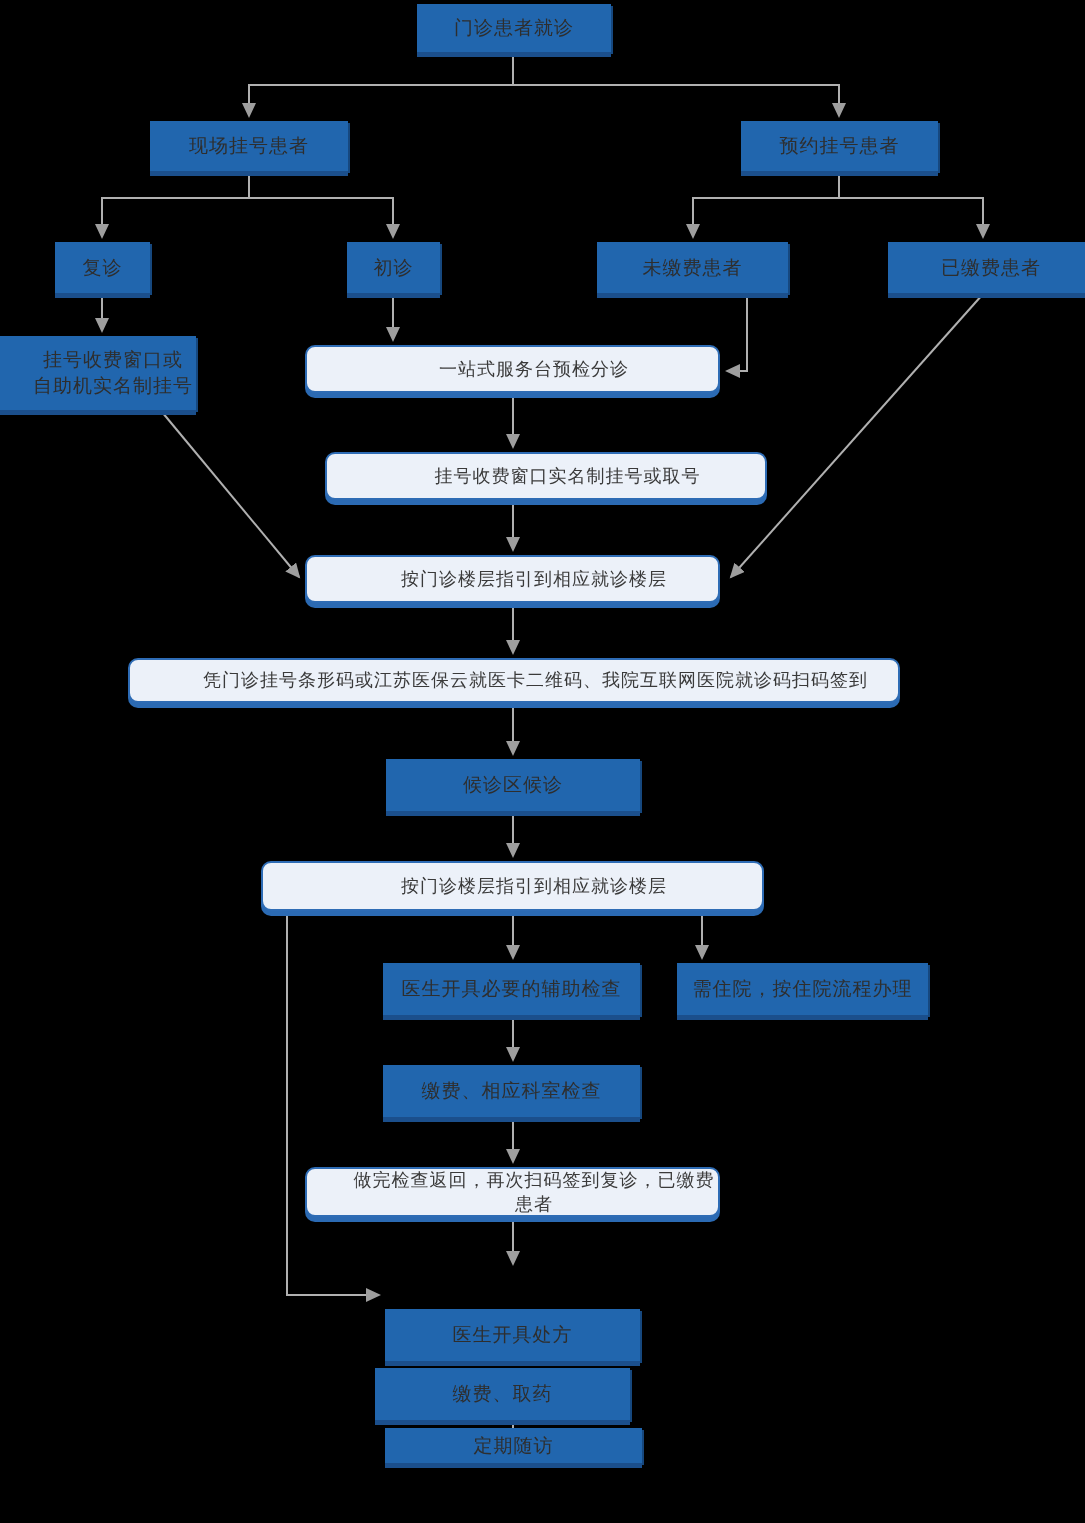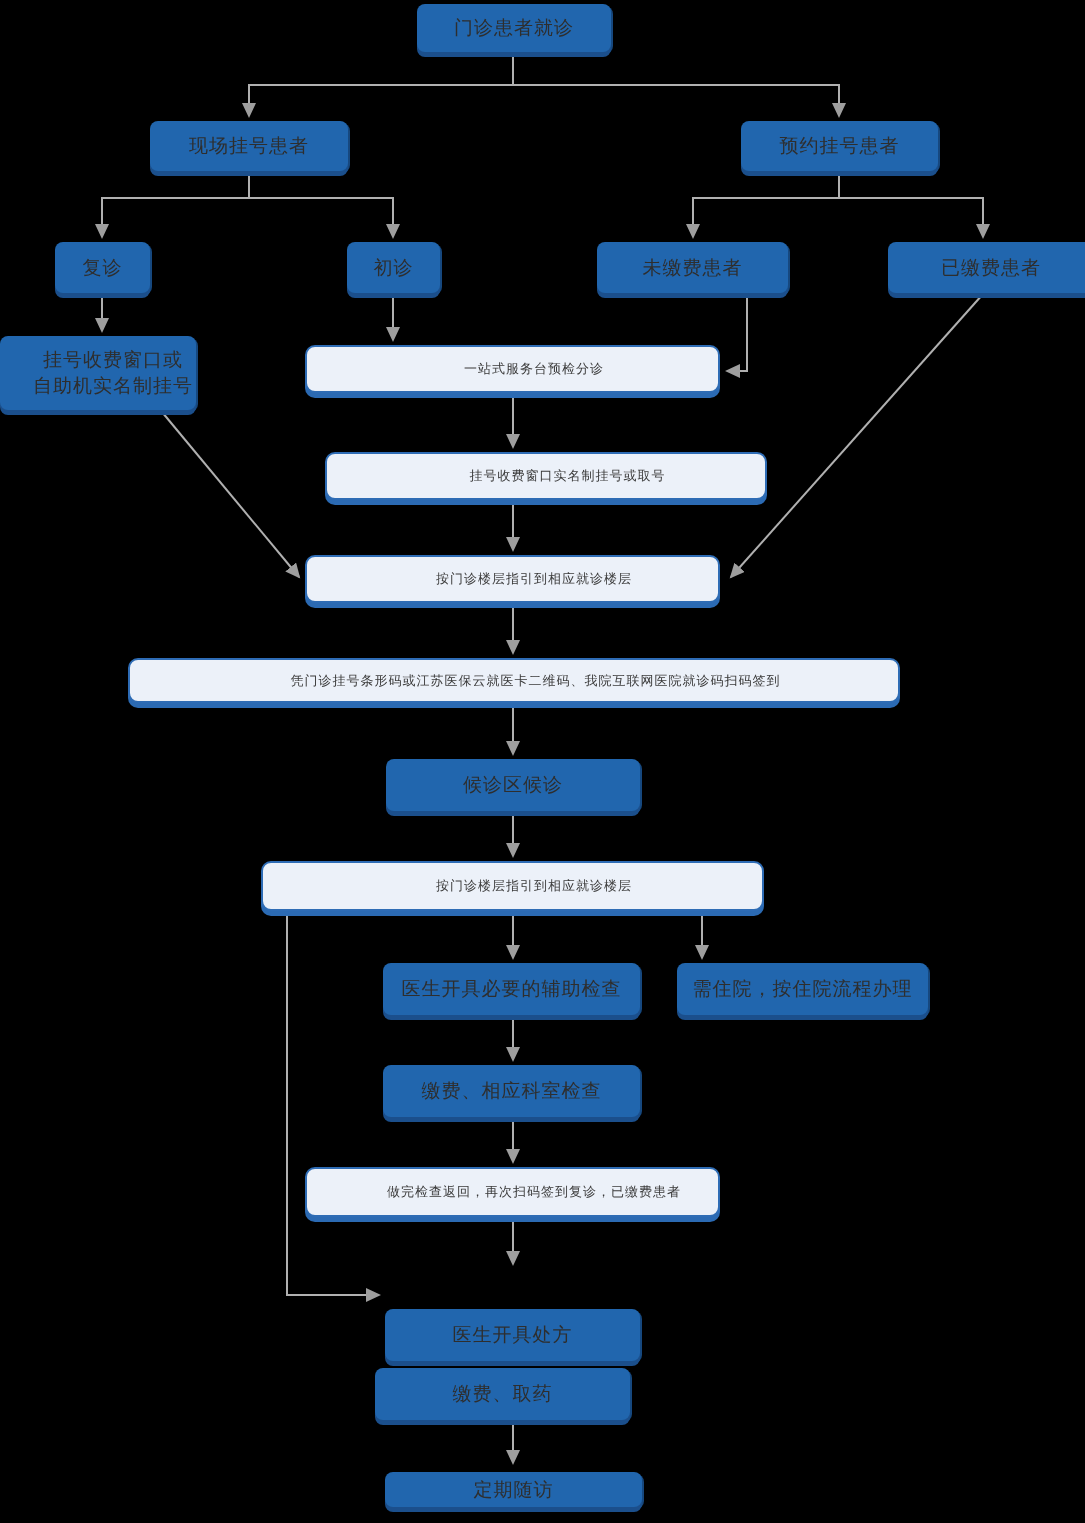--- a/index.html
+++ b/index.html
@@ -2,24 +2,24 @@
 <html><head>
 <meta charset="utf-8">
 <style>
   html,body{margin:0;padding:0;background:#000;}
   body{font-family:"DejaVu Sans","Liberation Sans",sans-serif;}
   #canvas{position:relative;width:1085px;height:1523px;background:#000;overflow:hidden;}
   #connectors{position:absolute;left:0;top:0;width:1085px;height:1523px;}
   .node{position:absolute;display:flex;align-items:center;justify-content:center;
         text-align:center;box-sizing:border-box;line-height:1.35;
         white-space:pre-line;letter-spacing:1px;}
-  .node.dark{background:#2166AE;color:#2E2E2E;border-radius:8px;
+  .node.dark{background:#2166AE;color:#2E2E2E;border-radius:0;
         box-shadow:0 5px 0 #1B4F8C, 2px 2px 0 #16487F;font-size:19px;}
   .node.light{background:#ECF1F9;color:#3A3A3A;border:2px solid #2E6CB5;border-radius:10px;
-        box-shadow:0 5px 0 #2B6AB3;font-size:13px;padding-left:43px;}
+        box-shadow:0 5px 0 #2B6AB3;font-size:18px;padding-left:43px;}
 </style>
 </head>
 <body>
 
 <div id="canvas">
   <svg id="connectors" viewBox="0 0 1085 1523" xmlns="http://www.w3.org/2000/svg">
     <defs>
       <marker id="arrowhead" markerWidth="8" markerHeight="8" refX="6.5" refY="3.5" orient="auto" markerUnits="strokeWidth">
         <path d="M0,0 L7.5,3.5 L0,7 Z" fill="#9E9E9E"></path>
       </marker>
@@ -66,15 +66,15 @@
       <div class="node light" style="left: 305px; top: 555px; width: 415px; height: 48px;"><span>按门诊楼层指引到相应就诊楼层</span></div>
       <div class="node light" style="left: 128px; top: 658px; width: 772px; height: 45px;"><span>凭门诊挂号条形码或江苏医保云就医卡二维码、我院互联网医院就诊码扫码签到</span></div>
       <div class="node dark" style="left: 386px; top: 759px; width: 254px; height: 52px;"><span>候诊区候诊</span></div>
       <div class="node light" style="left: 261px; top: 861px; width: 503px; height: 50px;"><span>按门诊楼层指引到相应就诊楼层</span></div>
       <div class="node dark" style="left: 383px; top: 963px; width: 257px; height: 52px;"><span>医生开具必要的辅助检查</span></div>
       <div class="node dark" style="left: 677px; top: 963px; width: 251px; height: 52px;"><span>需住院，按住院流程办理</span></div>
       <div class="node dark" style="left: 383px; top: 1065px; width: 257px; height: 52px;"><span>缴费、相应科室检查</span></div>
       <div class="node light" style="left: 305px; top: 1167px; width: 415px; height: 50px;"><span>做完检查返回，再次扫码签到复诊，已缴费患者</span></div>
       <div class="node dark" style="left: 385px; top: 1269px; width: 255px; height: 52px; margin-top: 40px;"><span>医生开具处方</span></div>
       <div class="node dark" style="left: 375px; top: 1368px; width: 255px; height: 52px; text-align: right;"><span>缴费、取药</span></div>
-      <div class="node dark" style="left: 385px; top: 1472px; width: 257px; height: 35px;"><span>定期随访</span></div>
+      <div class="node dark" style="left: 385px; top: 1428px; width: 257px; height: 35px;"><span>定期随访</span></div>
     </div>
 </div>
 
 </body></html>

